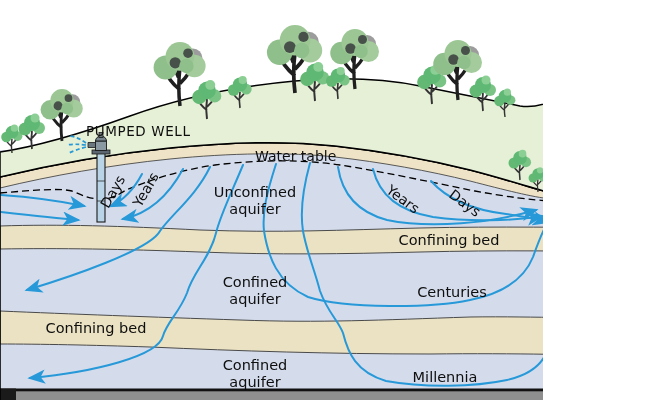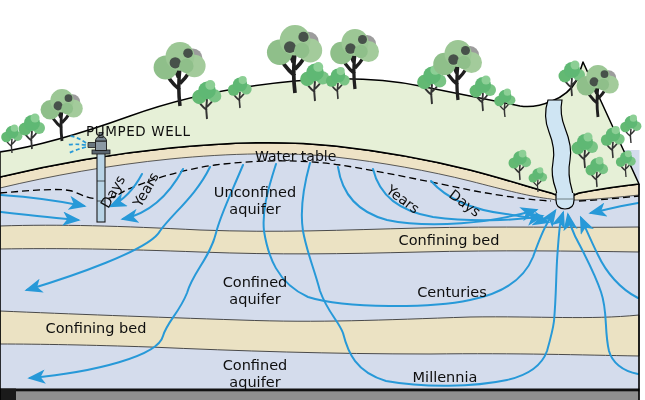--- a/index.html
+++ b/index.html
@@ -1,16 +1,16 @@
 <!DOCTYPE html>
 <html><head>
 <meta charset="utf-8">
 <style>
   html,body{margin:0;padding:0;background:#ffffff;}
-  .stage{position:relative;width:645px;height:400px;background:#b91c1c;overflow:hidden;
+  .stage{position:relative;width:543px;height:400px;background:#b91c1c;overflow:hidden;
          font-family:"DejaVu Sans","Liberation Sans",sans-serif;}
   svg{display:block;}
   text{font-family:"DejaVu Sans","Liberation Sans",sans-serif;fill:#0e0e0e;}
   .lbl{font-size:14px;}
   .lbl-big{font-size:14.5px;}
   .lbl-caps{font-size:13.5px;letter-spacing:0.6px;}
   .rot{font-size:14px;}
 </style>
 </head>
 <body>

